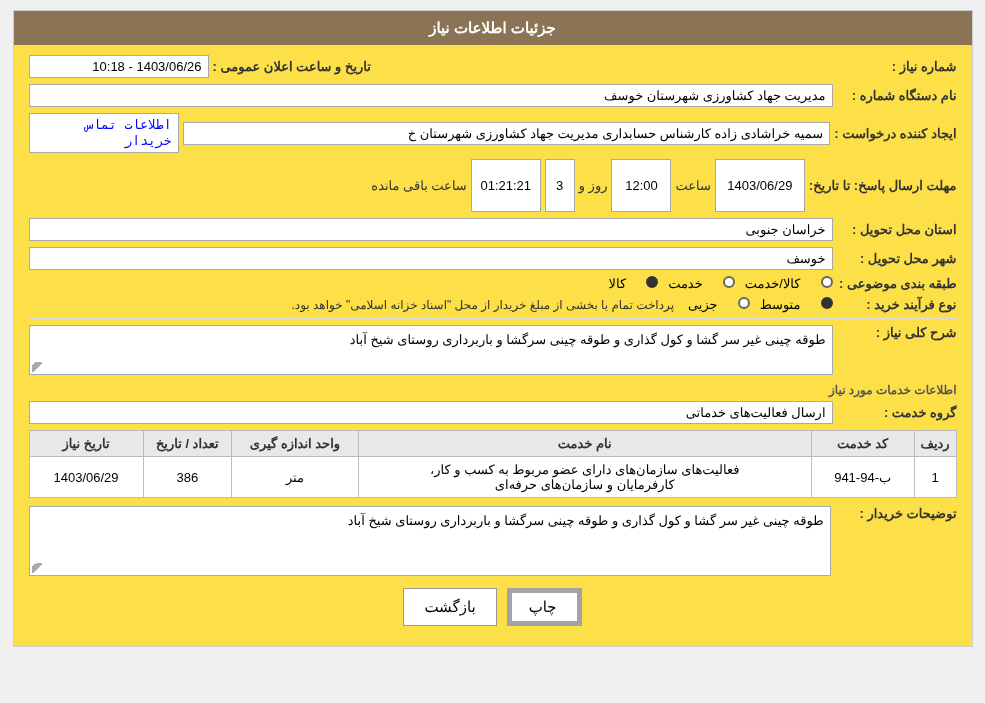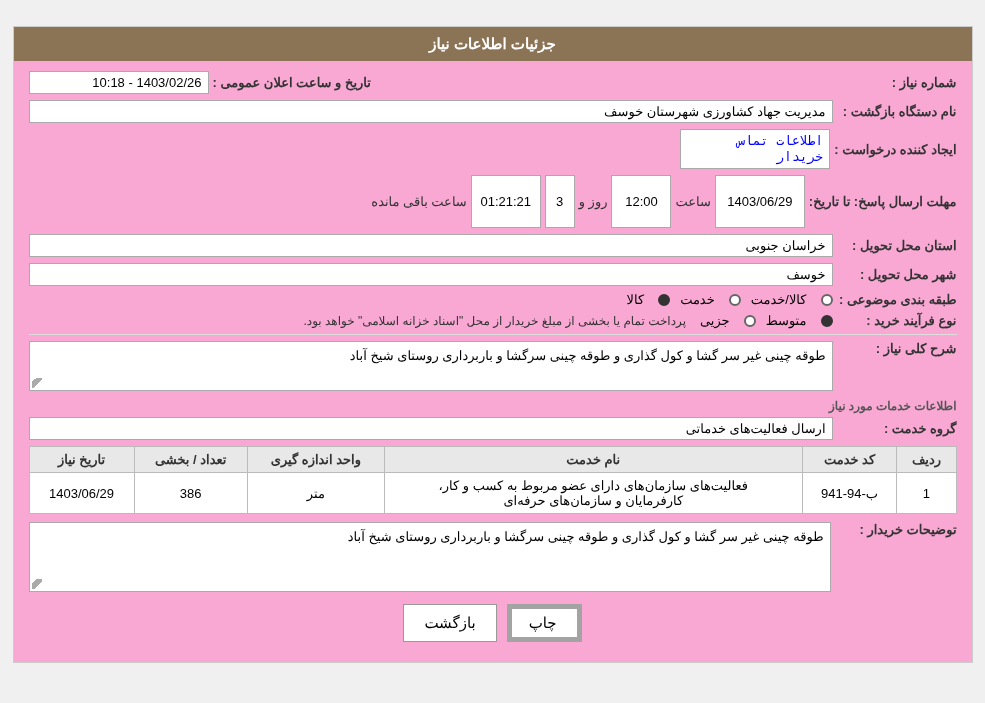--- a/index.html
+++ b/index.html
@@ -4,24 +4,24 @@
   <style>
     * { box-sizing: border-box; margin: 0; padding: 0; }
     body {
       font-family: Tahoma, Arial, sans-serif;
       font-size: 13px;
       background: #f0f0f0;
       direction: rtl;
       padding: 10px;
     }
     .main-container {
-      background: #f9a8d4;
+      background: #fde047;
       border: 1px solid #ccc;
       max-width: 960px;
-      margin: 16px auto;
+      margin: 0 auto;
     }
     .page-header {
       background: #8B7355;
       color: #fff;
       text-align: center;
       padding: 8px 0;
       font-size: 15px;
       font-weight: bold;
     }
     .content {
@@ -67,22 +67,22 @@
       border-top: 1px solid #ddd;
       margin: 6px 0;
     }
     .radio-group {
       display: flex;
       align-items: center;
       gap: 10px;
     }
     .radio-item {
       display: flex;
-      align-items: center;
-      gap: 14px;
+      align-items: flex-start;
+      gap: 20px;
     }
     .radio-circle {
       width: 12px;
       height: 12px;
       border-radius: 50%;
       border: 2px solid #666;
       display: inline-block;
       background: #fff;
     }
     .radio-circle.selected {
@@ -115,21 +115,21 @@
       margin-bottom: 6px;
     }
     .table-container {
       width: 100%;
       border-collapse: collapse;
       margin-bottom: 8px;
     }
     .table-container th {
       background: #e8e8e8;
       border: 1px solid #bbb;
-      padding: 5px 8px;
+      padding: 5px 0;
       text-align: center;
       font-weight: bold;
       color: #333;
     }
     .table-container td {
       border: 1px solid #bbb;
       padding: 5px 8px;
       text-align: center;
       background: #fff;
     }
@@ -192,30 +192,31 @@
   <div class="page-header">
     <span>جزئیات اطلاعات نیاز</span>
   </div>
 
   <div class="content">
 
     <div class="info-row">
       <span class="label">شماره نیاز :</span>
       <span style="flex:1;"></span>
       <span class="label" style="min-width:auto;">تاریخ و ساعت اعلان عمومی :</span>
-      <div class="value-box" style="max-width:180px;">1403/02/26 - 10:18</div>
-    </div>
-
-    <div class="info-row">
-      <span class="label">نام دستگاه بازگشت :</span>
+      <div class="value-box" style="max-width:180px;">1403/06/26 - 10:18</div>
+    </div>
+
+    <div class="info-row">
+      <span class="label">نام دستگاه شماره :</span>
       <div class="value-box">مدیریت جهاد کشاورزی شهرستان خوسف</div>
     </div>
 
     <div class="info-row">
       <span class="label">ایجاد کننده درخواست :</span>
+      <div class="value-box" style="flex:1;">سمیه خراشادی زاده کارشناس حسابداری مدیریت جهاد کشاورزی شهرستان خ</div>
       <a href="#" class="value-box blue-text" style="max-width:150px; text-decoration:none;font-family:Liberation Mono, monospace;">اطلاعات تماس خریدار</a>
     </div>
 
     <div class="info-row">
       <span class="label">مهلت ارسال پاسخ: تا تاریخ:</span>
       <div class="small-box" style="min-width:90px;">1403/06/29</div>
       <span class="time-label">ساعت</span>
       <div class="small-box" style="min-width:60px;">12:00</div>
       <span class="time-label">روز و</span>
       <div class="small-box" style="min-width:30px;">3</div>
@@ -283,21 +284,21 @@
       <div class="value-box">ارسال فعالیت‌های خدماتی</div>
     </div>
 
     <table class="table-container">
       <thead>
         <tr>
           <th>ردیف</th>
           <th>کد خدمت</th>
           <th>نام خدمت</th>
           <th>واحد اندازه گیری</th>
-          <th>تعداد / بخشی</th>
+          <th>تعداد / تاریخ</th>
           <th>تاریخ نیاز</th>
         </tr>
       </thead>
       <tbody>
         <tr>
           <td>1</td>
           <td>ب-94-941</td>
           <td>فعالیت‌های سازمان‌های دارای عضو مربوط به کسب و کار،<br>کارفرمایان و سازمان‌های حرفه‌ای</td>
           <td>متر</td>
           <td>386</td>

